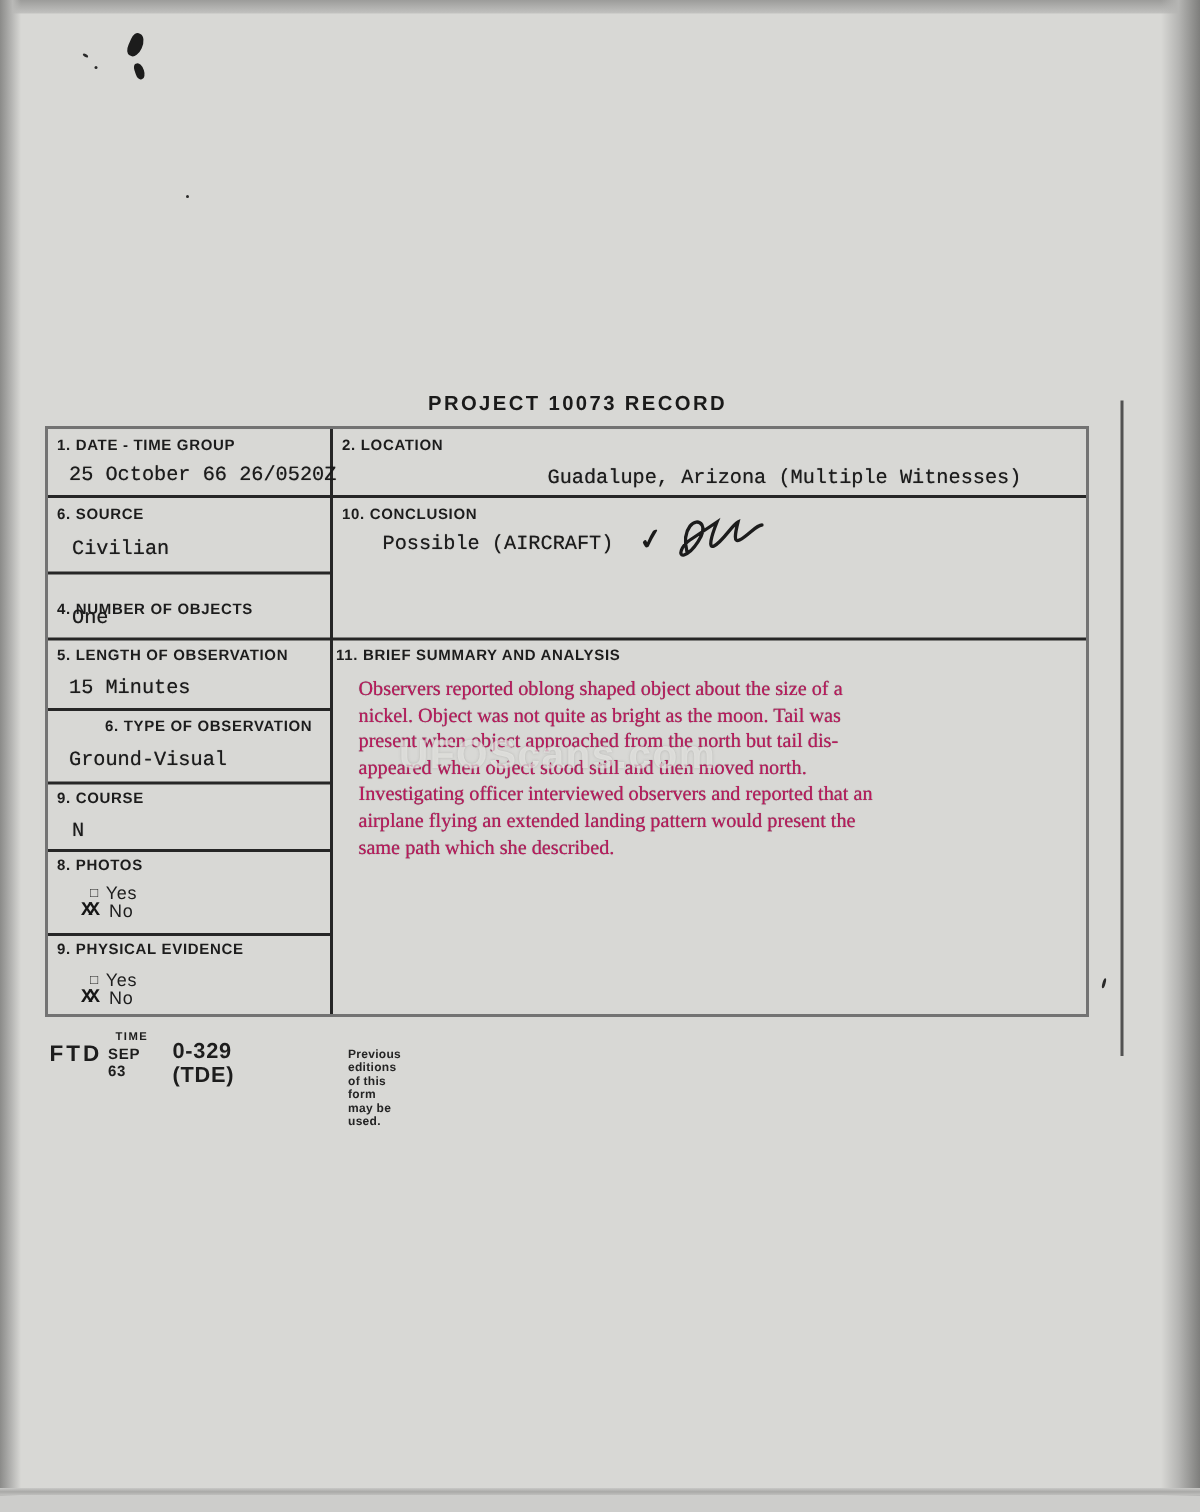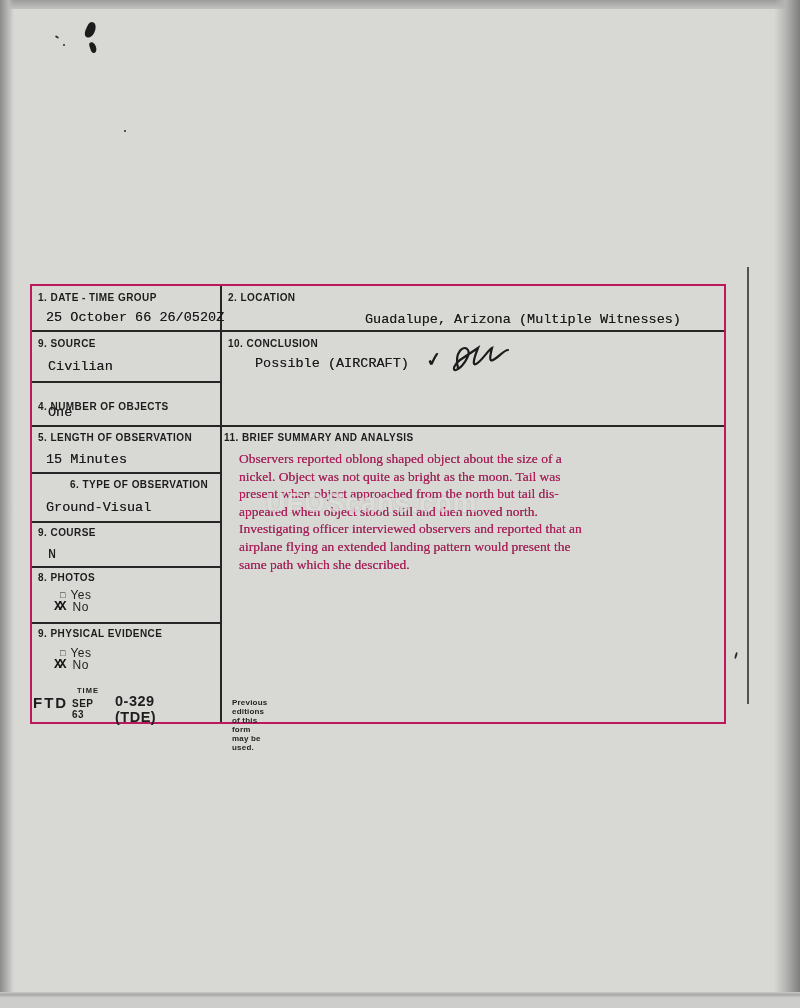--- a/index.html
+++ b/index.html
@@ -21,22 +21,22 @@
   .edge-bottom{position:absolute;left:0;top:992px;width:800px;height:5px;
     background:linear-gradient(#c9c9c7,#a9a9a7 50%,#c2c2c0);}
   .edge-bottom2{position:absolute;left:0;top:997px;width:800px;height:11px;background:#cdcdcb;}
 
   .title{
     position:absolute;left:0;top:261px;width:770px;text-align:center;
     font-size:13.5px;font-weight:bold;letter-spacing:1.6px;color:#1a1a1a;
   }
 
   
-  .tbl{position:absolute;left:30px;top:284px;width:696px;height:440px;
-    border:2px solid #be185d;box-sizing:border-box;}
+  .tbl{position:absolute;left:30px;top:284px;width:696px;height:394px;
+    border:2px solid #737373;box-sizing:border-box;}
   .vline{position:absolute;top:0;bottom:0;left:188px;width:2px;background:#262626;}
   .hline{position:absolute;left:0;height:2px;background:#262626;}
   .hfull{width:100%;}
   .hleft{width:190px;}
 
   .lbl{font-size:10px;font-weight:bold;letter-spacing:.45px;color:#1c1c1c;white-space:nowrap;}
   .type{font-family:"Liberation Mono", monospace;font-size:13.5px;color:#1b1b1b;
     text-shadow:0 0 .5px rgba(20,20,20,.65);white-space:nowrap;}
   .abs{position:absolute;}
 
@@ -81,38 +81,39 @@
 
 <div class="page">
 
   <div class="smudge" style="left:86px;top:22px;width:9px;height:16px;transform:rotate(24deg);"></div>
   <div class="smudge" style="left:90px;top:42px;width:6px;height:11px;transform:rotate(-18deg);"></div>
   <div class="speck" style="left:55px;top:36px;width:4px;height:2px;transform:rotate(30deg);"></div>
   <div class="speck" style="left:63px;top:44px;width:2px;height:2px;"></div>
   <div class="speck" style="left:124px;top:130px;width:2px;height:2px;"></div>
   <div class="speck" style="left:735px;top:652px;width:2px;height:7px;transform:rotate(16deg);"></div>
 
+  <div class="title">PROJECT 10073 RECORD</div>
 
   <div class="tbl">
     <div class="vline"></div>
     <div class="hline hfull" style="top:44px;"></div>
     <div class="hline hfull" style="top:139px;"></div>
     <div class="hline hleft" style="top:95px;"></div>
     <div class="hline hleft" style="top:186px;"></div>
     <div class="hline hleft" style="top:235px;"></div>
     <div class="hline hleft" style="top:280px;"></div>
     <div class="hline hleft" style="top:336px;"></div>
 
     <div class="abs lbl" style="left:6px;top:6px;">1. DATE - TIME GROUP</div>
     <div class="abs type" style="left:14px;top:24px;">25 October 66  26/0520Z</div>
 
     <div class="abs lbl" style="left:196px;top:6px;">2. LOCATION</div>
     <div class="abs type" style="left:333px;top:26px;">Guadalupe, Arizona   (Multiple Witnesses)</div>
 
-    <div class="abs lbl" style="left:6px;top:52px;">9. SOURCE</div>
+    <div class="abs lbl" style="left:6px;top:52px;">6. SOURCE</div>
     <div class="abs type" style="left:16px;top:73px;">Civilian</div>
 
     <div class="abs lbl" style="left:6px;top:101px;margin-top:14px;">4. NUMBER OF OBJECTS</div>
     <div class="abs type" style="left:16px;top:119px;">One</div>
 
     <div class="abs lbl" style="left:6px;top:146px;">5. LENGTH OF OBSERVATION</div>
     <div class="abs type" style="left:14px;top:166px;">15 Minutes</div>
 
     <div class="abs lbl" style="left:6px;top:193px;margin-left:32px;">6. TYPE OF OBSERVATION</div>
     <div class="abs type" style="left:14px;top:214px;">Ground-Visual</div>

